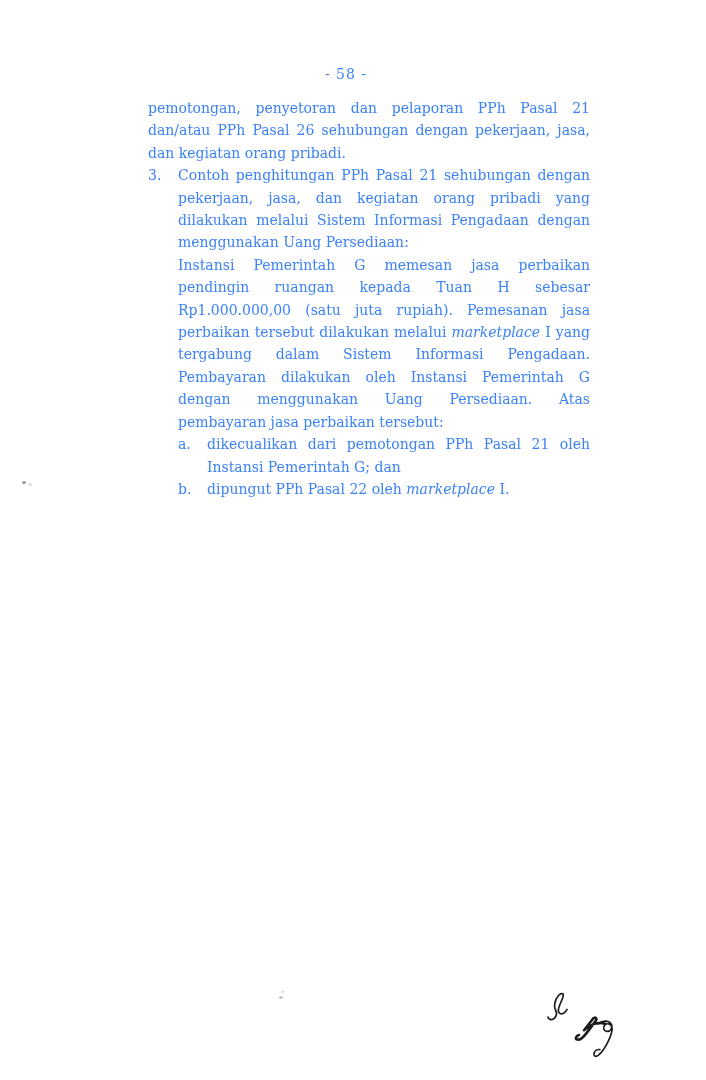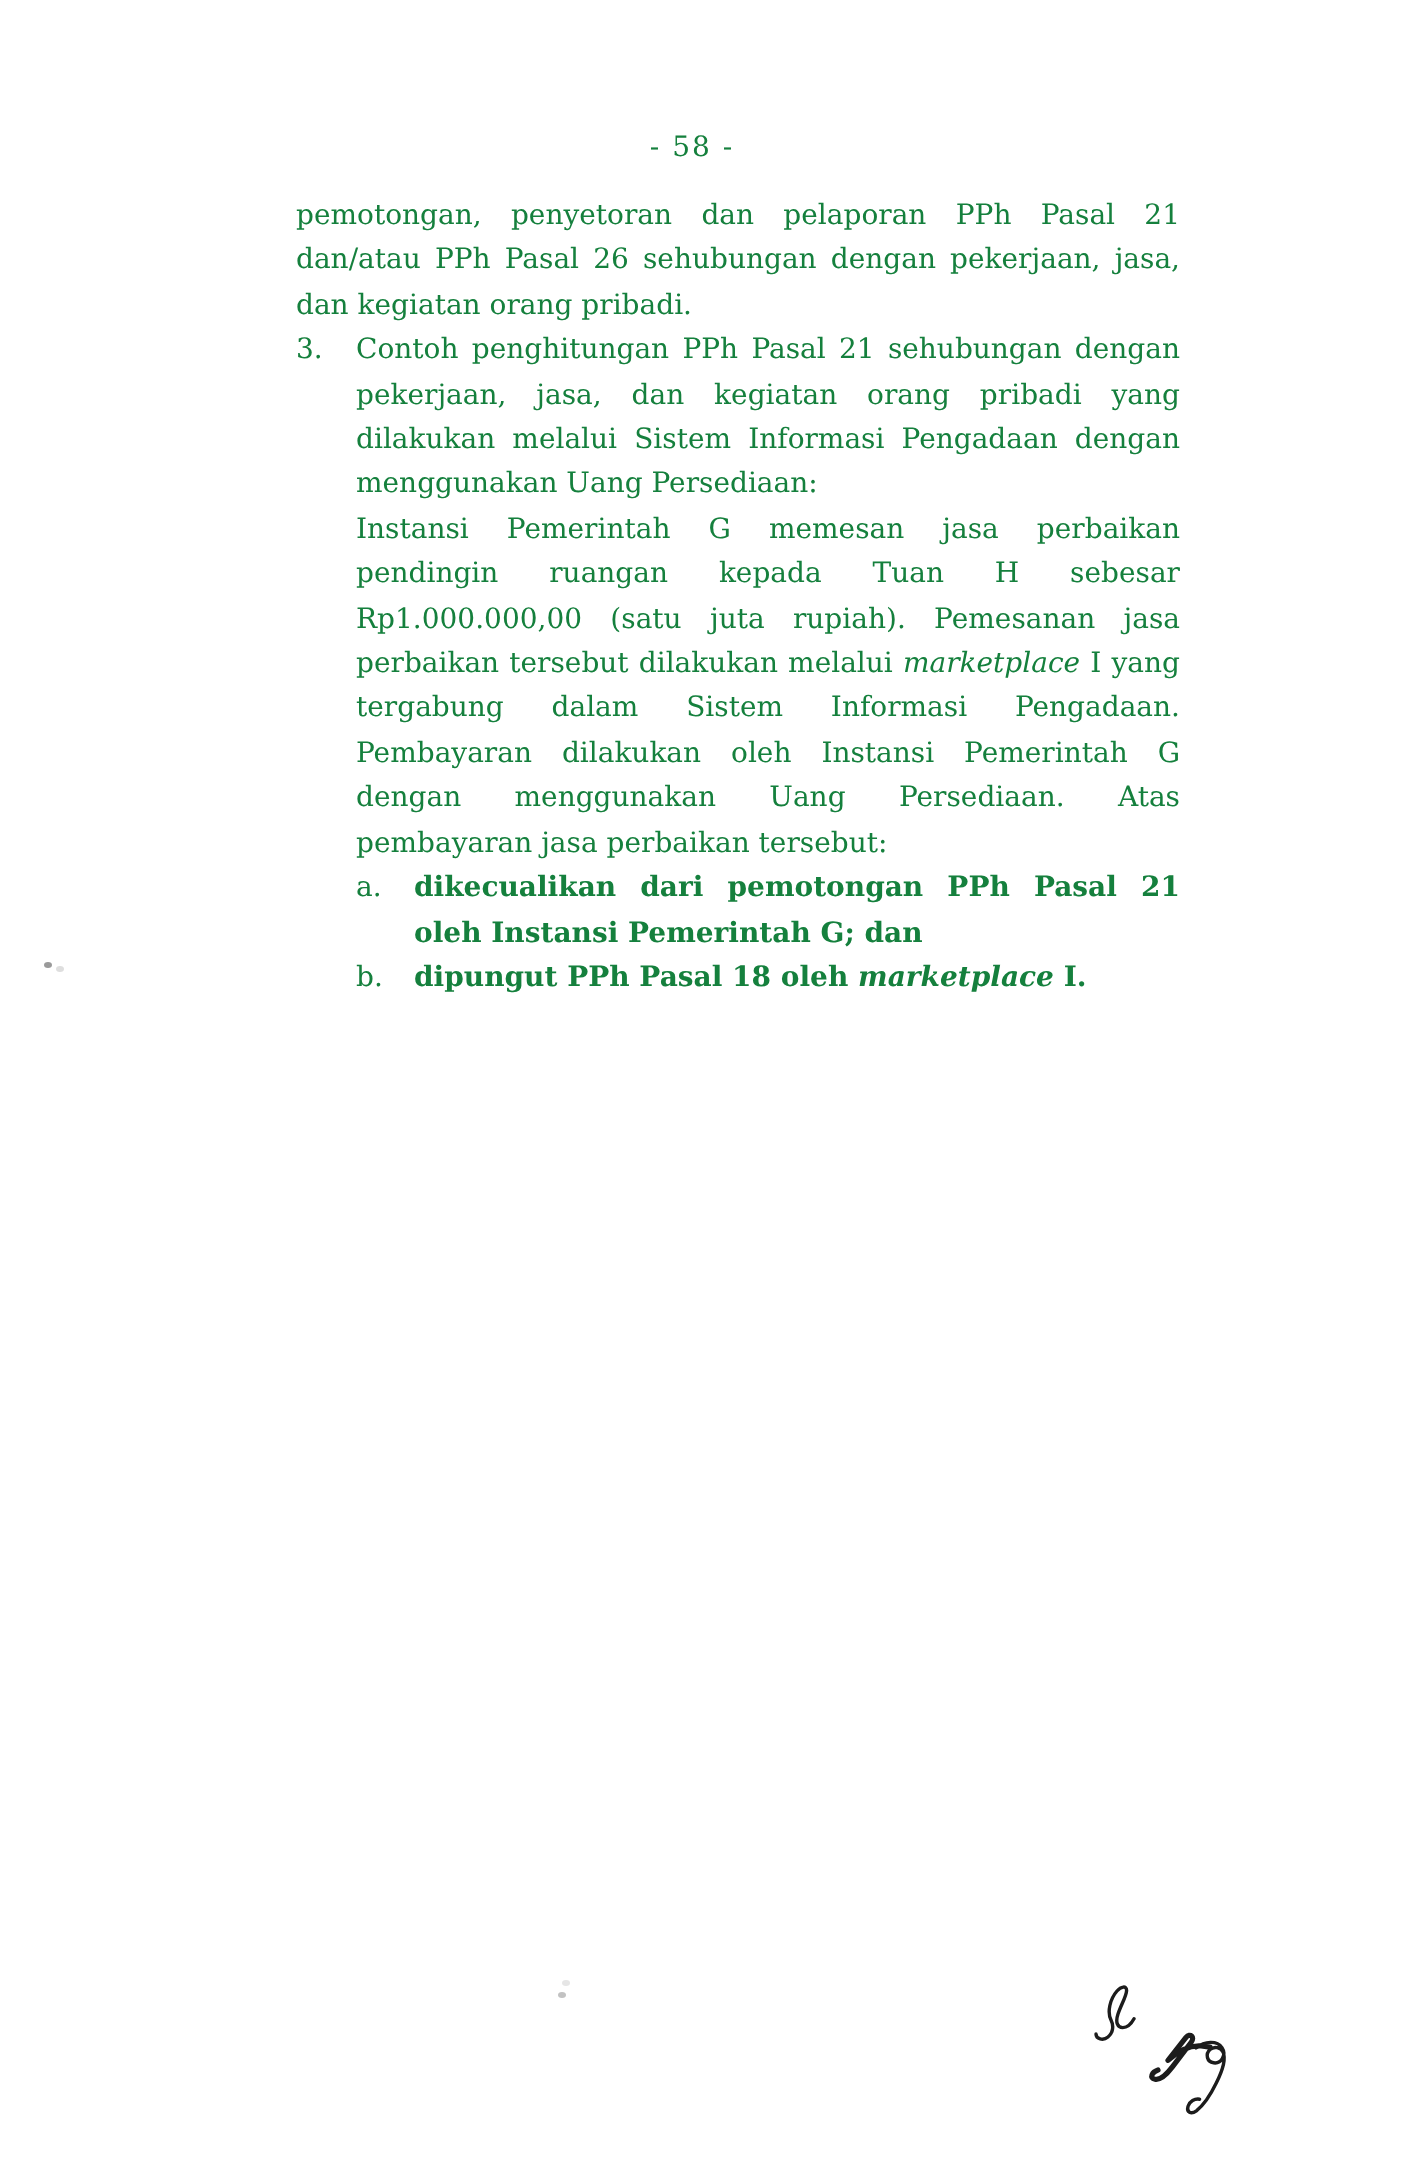--- a/index.html
+++ b/index.html
@@ -7,21 +7,21 @@
     padding: 0;
     background: #ffffff;
   }
   .sheet {
     position: relative;
     width: 706px;
     height: 1080px;
     background: #ffffff;
     overflow: hidden;
     font-family: "DejaVu Serif", serif;
-    color: #15803d;
+    color: #3b82f6;
   }
   .page-number {
     position: absolute;
     top: 66px;
     left: 0;
     width: 692px;
     text-align: center;
     font-size: 14px;
     letter-spacing: 1px;
   }
@@ -57,21 +57,20 @@
     align-items: flex-start;
   }
   .letter-marker {
     flex: 0 0 29px;
     width: 29px;
     text-align: left;
   }
   .sub-body {
     flex: 1 1 auto;
     min-width: 0;
-    font-weight: bold;
   }
   .signature {
     position: absolute;
     left: 540px;
     top: 980px;
     width: 110px;
     height: 100px;
   }
   .speck {
     position: absolute;
@@ -116,21 +115,21 @@
 
         <p class="para"><span>Instansi Pemerintah G memesan jasa perbaikan pendingin ruangan kepada Tuan H sebesar Rp1.000.000,00 (satu juta rupiah). Pemesanan jasa perbaikan tersebut dilakukan melalui </span><i>marketplace</i><span> I yang tergabung dalam Sistem Informasi Pengadaan. Pembayaran dilakukan oleh Instansi Pemerintah G dengan menggunakan Uang Persediaan. Atas pembayaran jasa perbaikan tersebut:</span></p>
 
         <div class="lettered-item">
           <div class="letter-marker">a.</div>
           <div class="sub-body"><span>dikecualikan dari pemotongan PPh Pasal 21 oleh Instansi Pemerintah G; dan</span></div>
         </div>
 
         <div class="lettered-item">
           <div class="letter-marker">b.</div>
-          <div class="sub-body"><span>dipungut PPh Pasal 18 oleh </span><i>marketplace</i><span> I.</span></div>
+          <div class="sub-body"><span>dipungut PPh Pasal 22 oleh </span><i>marketplace</i><span> I.</span></div>
         </div>
 
       </div>
     </div>
 
   </div>
 
   <div class="speck speck-1"></div>
   <div class="speck speck-2"></div>
 

